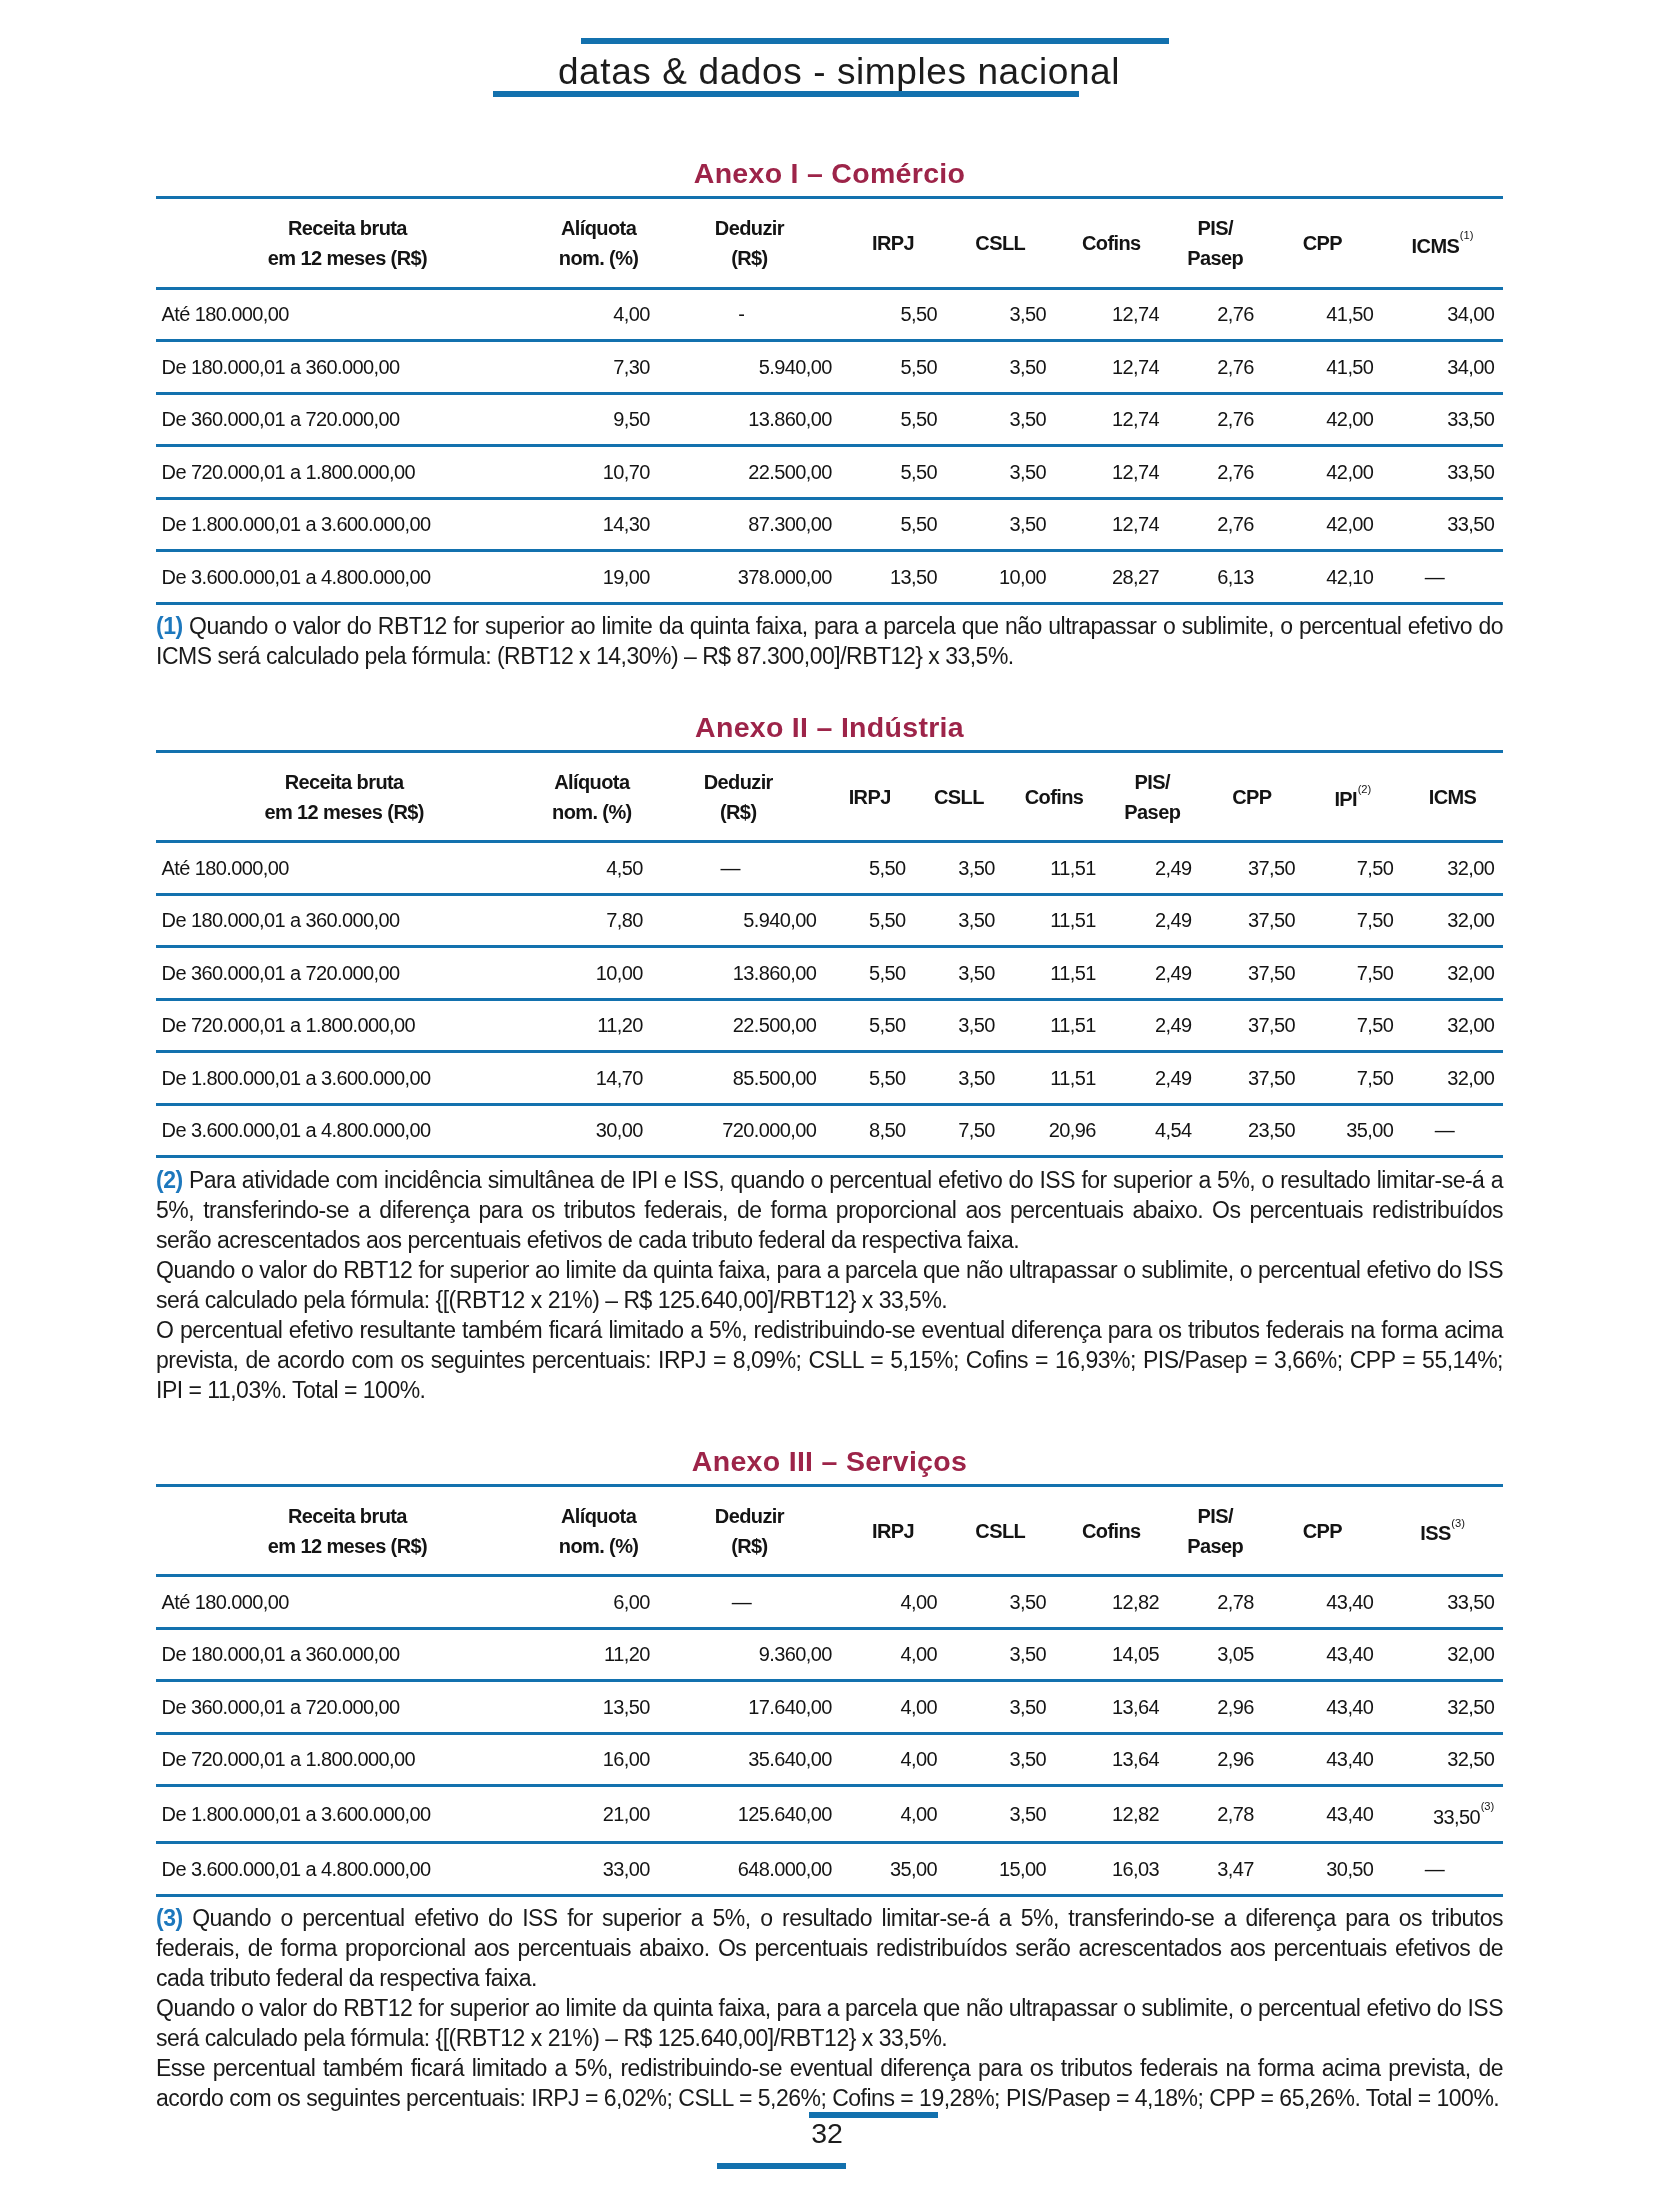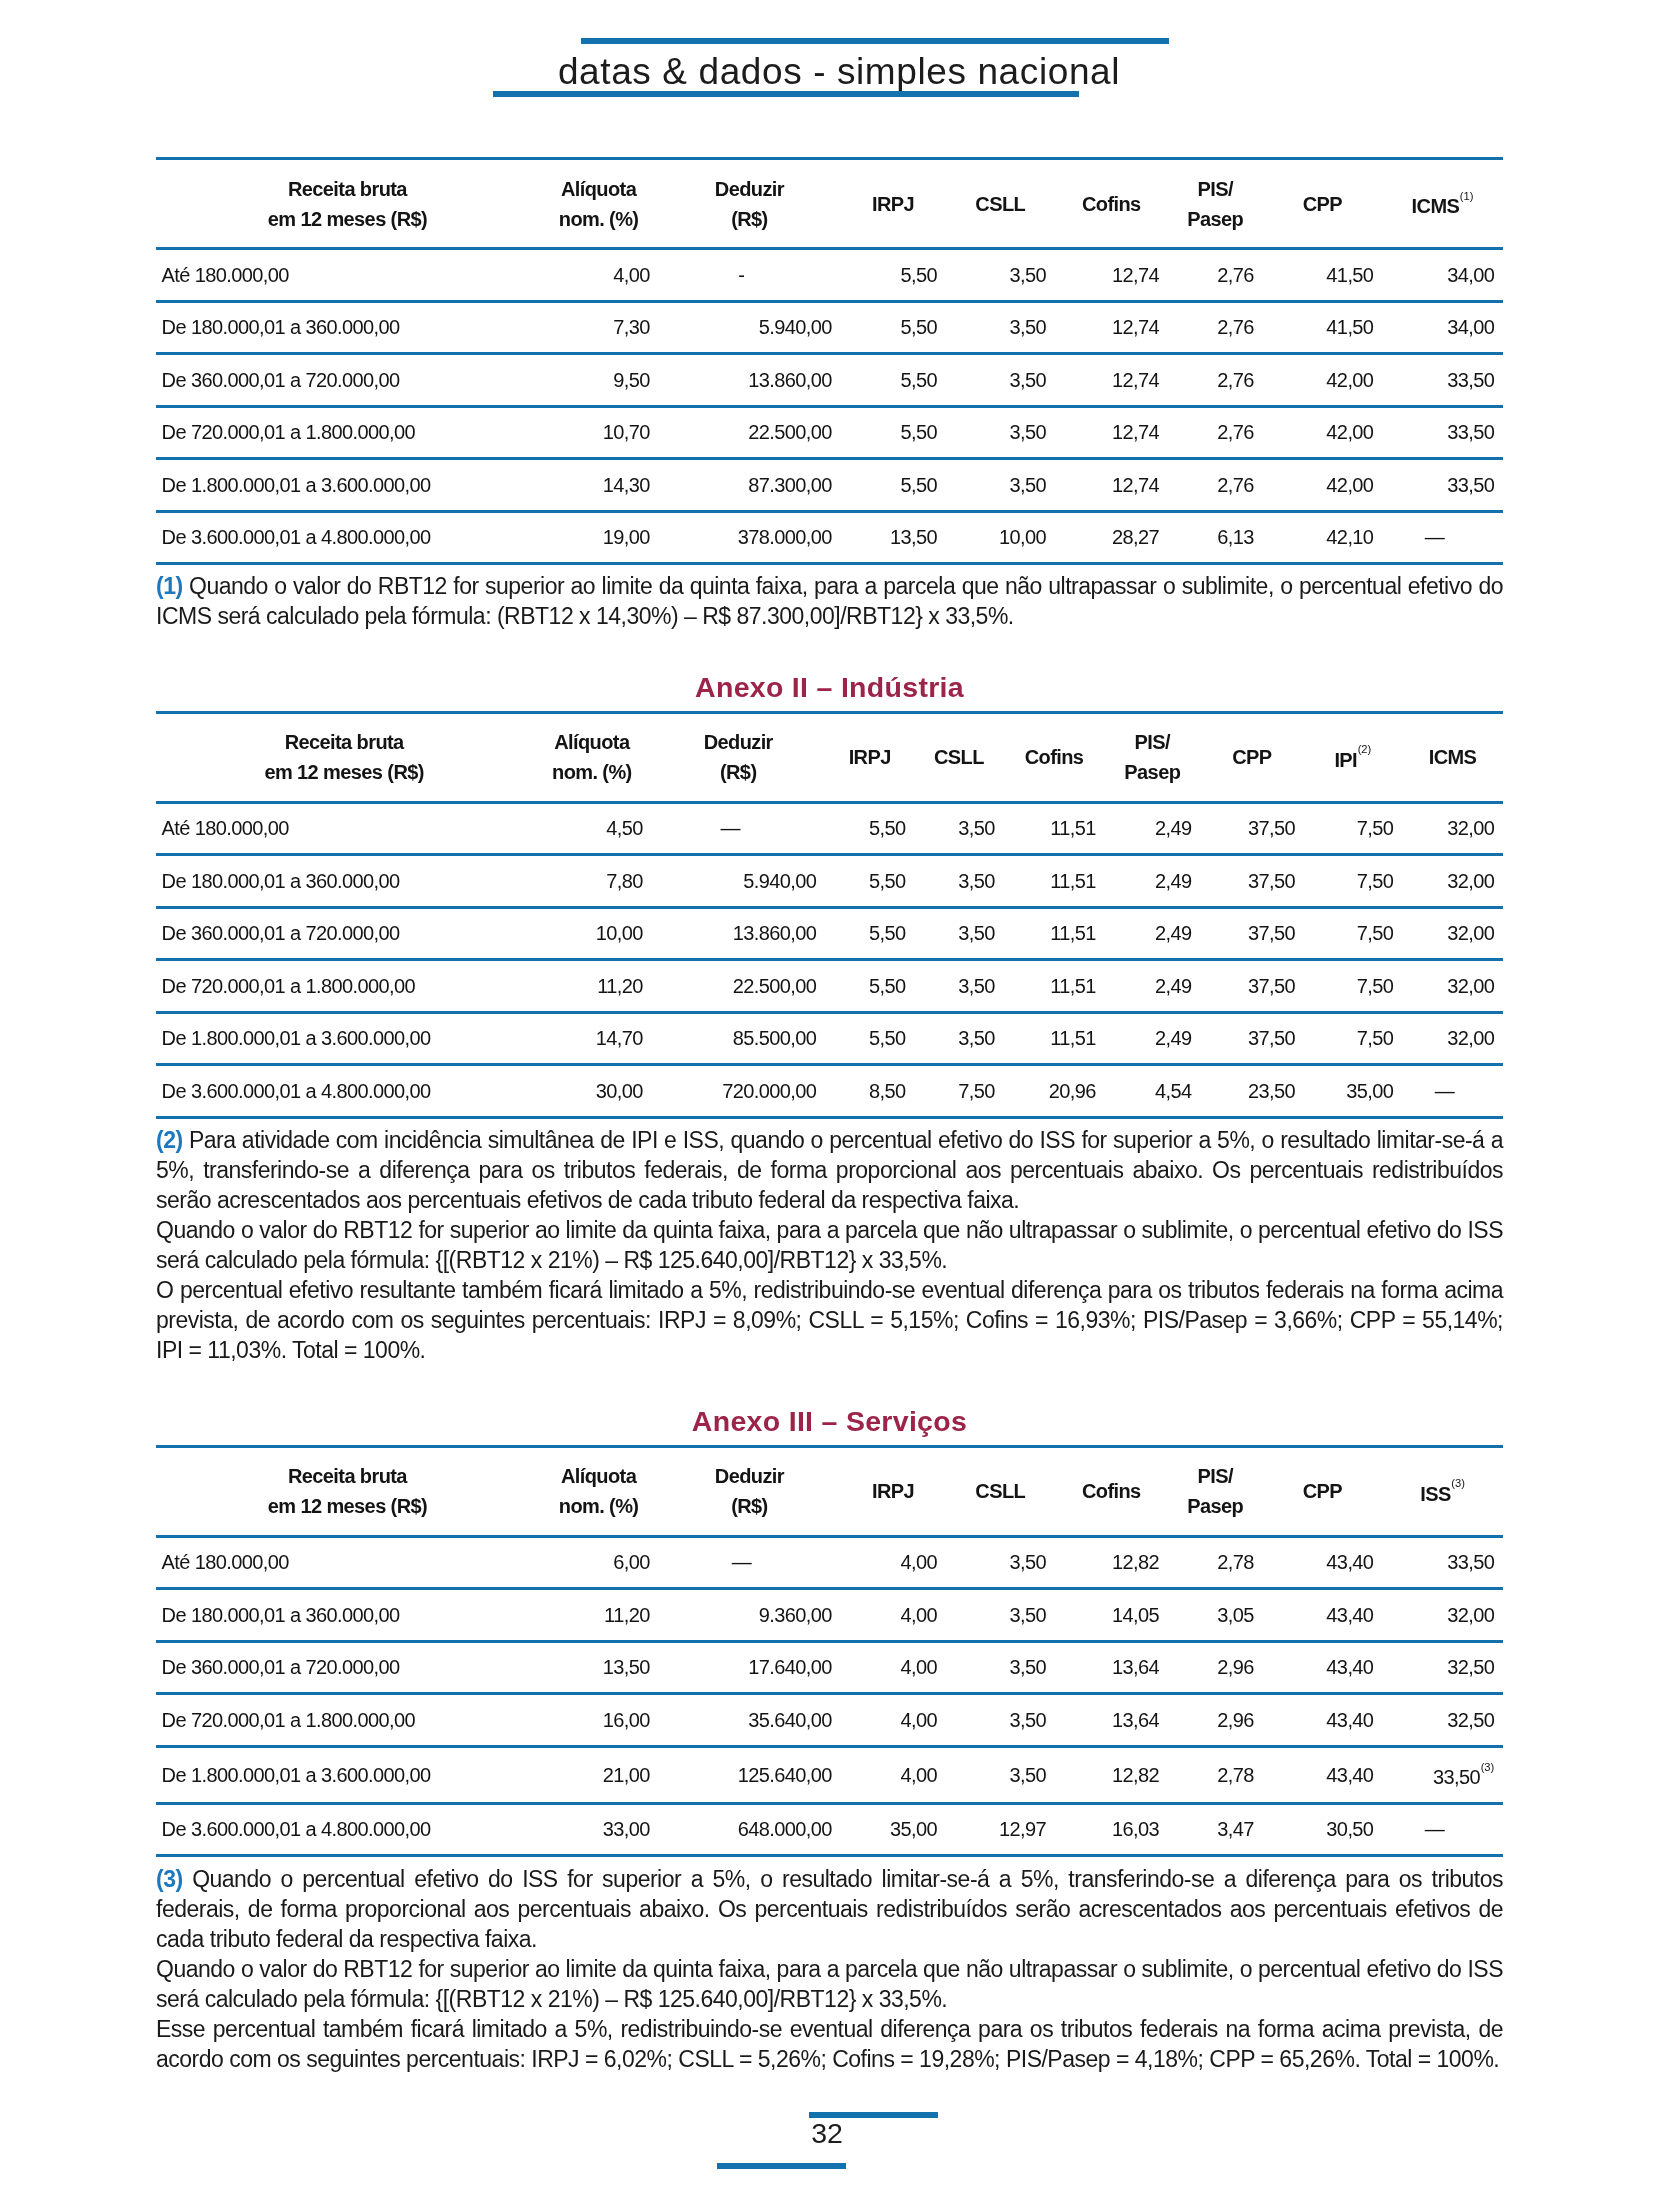--- a/index.html
+++ b/index.html
@@ -99,20 +99,21 @@
 <div class="page">
 
   <header class="masthead">
     <div class="bar bar-top"></div>
     <div class="masthead-title">datas &amp; dados - simples nacional</div>
     <div class="bar bar-bottom"></div>
   </header>
 
   <main class="content">
   <section class="annex">
+    <h2 class="annex-title">Anexo I – Comércio</h2>
     <table class="annex-table cols-9">
       <thead>
         <tr>
               <th>Receita bruta<br>em 12 meses (R$)</th>
               <th>Alíquota<br>nom. (%)</th>
               <th>Deduzir<br>(R$)</th>
               <th>IRPJ</th>
               <th>CSLL</th>
               <th>Cofins</th>
               <th>PIS/<br>Pasep</th>
@@ -363,21 +364,21 @@
               <td>12,82</td>
               <td>2,78</td>
               <td>43,40</td>
               <td>33,50<sup>(3)</sup></td>
             </tr>
             <tr>
               <td>De 3.600.000,01 a 4.800.000,00</td>
               <td>33,00</td>
               <td>648.000,00</td>
               <td>35,00</td>
-              <td>12,97</td>
+              <td>15,00</td>
               <td>16,03</td>
               <td>3,47</td>
               <td>30,50</td>
               <td class="dash">—</td>
             </tr>
           </tbody>
     </table>
     <div class="footnote">
           <p><span class="fn-marker">(3) </span>Quando o percentual efetivo do ISS for superior a 5%, o resultado limitar-se-á a 5%, transferindo-se a diferença para os tributos federais, de forma proporcional aos percentuais abaixo. Os percentuais redistribuídos serão acrescentados aos percentuais efetivos de cada tributo federal da respectiva faixa.</p>
           <p>Quando o valor do RBT12 for superior ao limite da quinta faixa, para a parcela que não ultrapassar o sublimite, o percentual efetivo do ISS será calculado pela fórmula: {[(RBT12 x 21%) – R$ 125.640,00]/RBT12} x 33,5%.</p>

